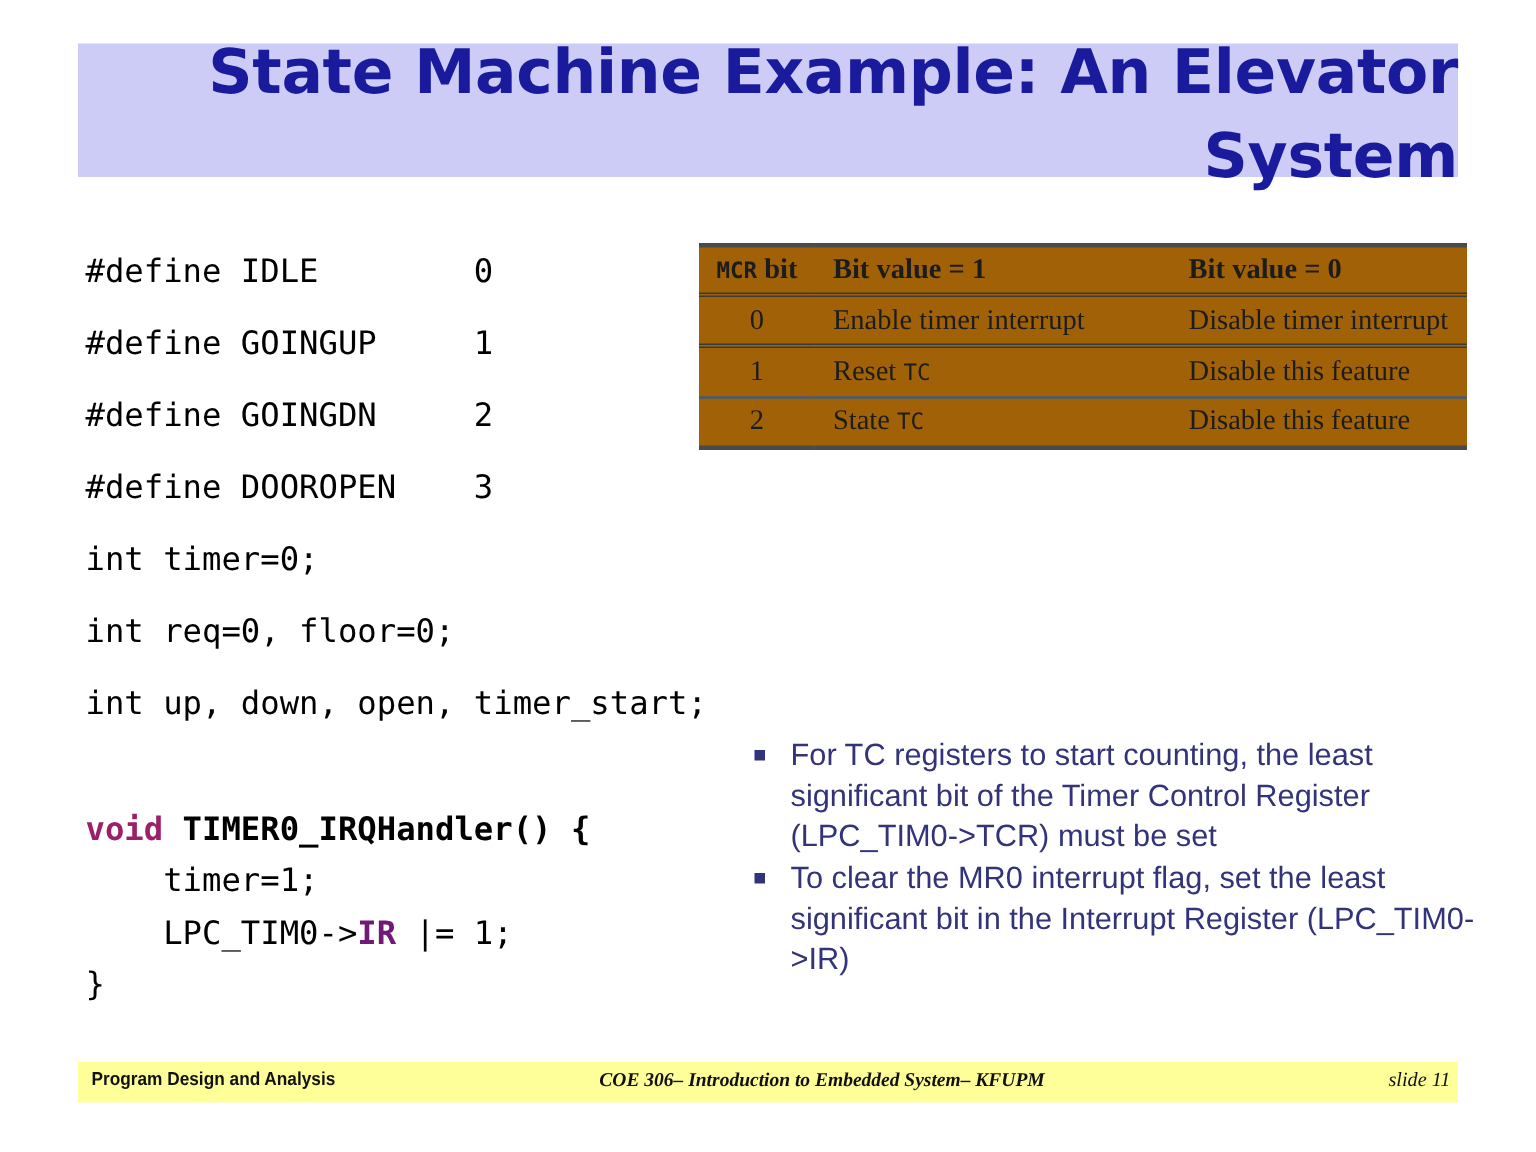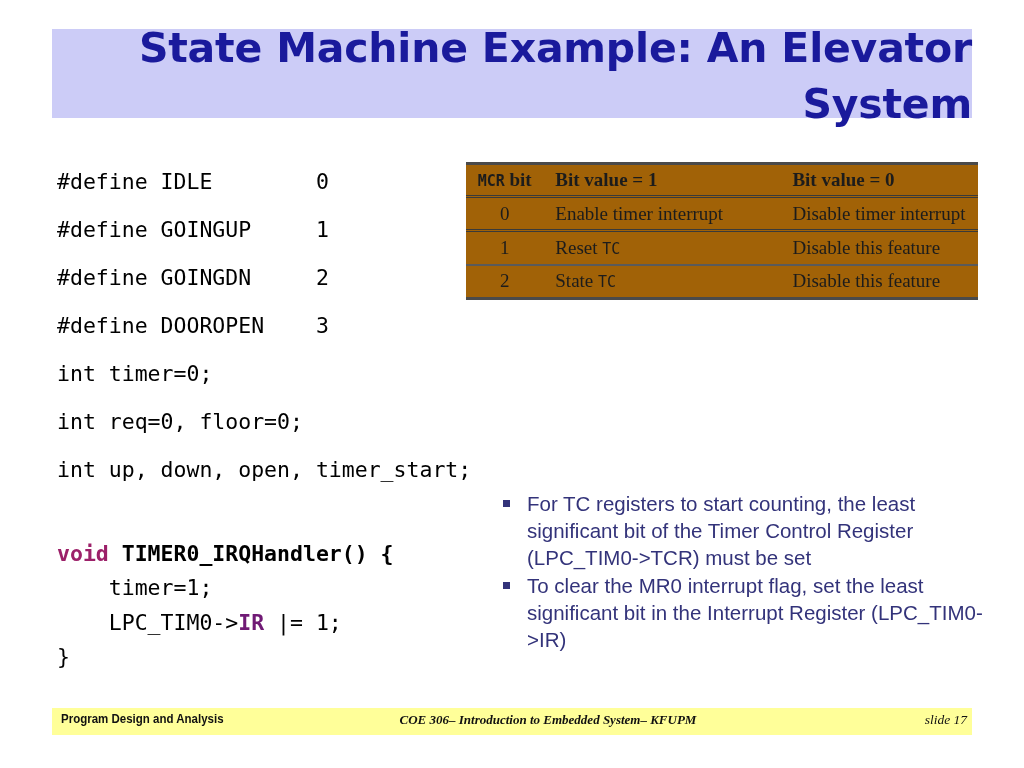--- a/index.html
+++ b/index.html
@@ -251,15 +251,15 @@
 
 
   <ul class="bullet-list">
     <li><span class="sq"></span><span>For TC registers to start counting, the least  significant bit of the Timer Control Register (LPC_TIM0-&gt;TCR) must be set</span></li>
     <li><span class="sq"></span><span>To clear the MR0 interrupt flag, set the least significant bit in the Interrupt Register (LPC_TIM0-&gt;IR)</span></li>
   </ul>
 
   <div class="footer-band"></div>
   <div class="footer-left">Program Design and Analysis</div>
   <div class="footer-center">COE 306– Introduction to Embedded System– KFUPM</div>
-  <div class="footer-right">slide 17</div>
+  <div class="footer-right">slide 11</div>
 
 </div>
 
 </body></html>

